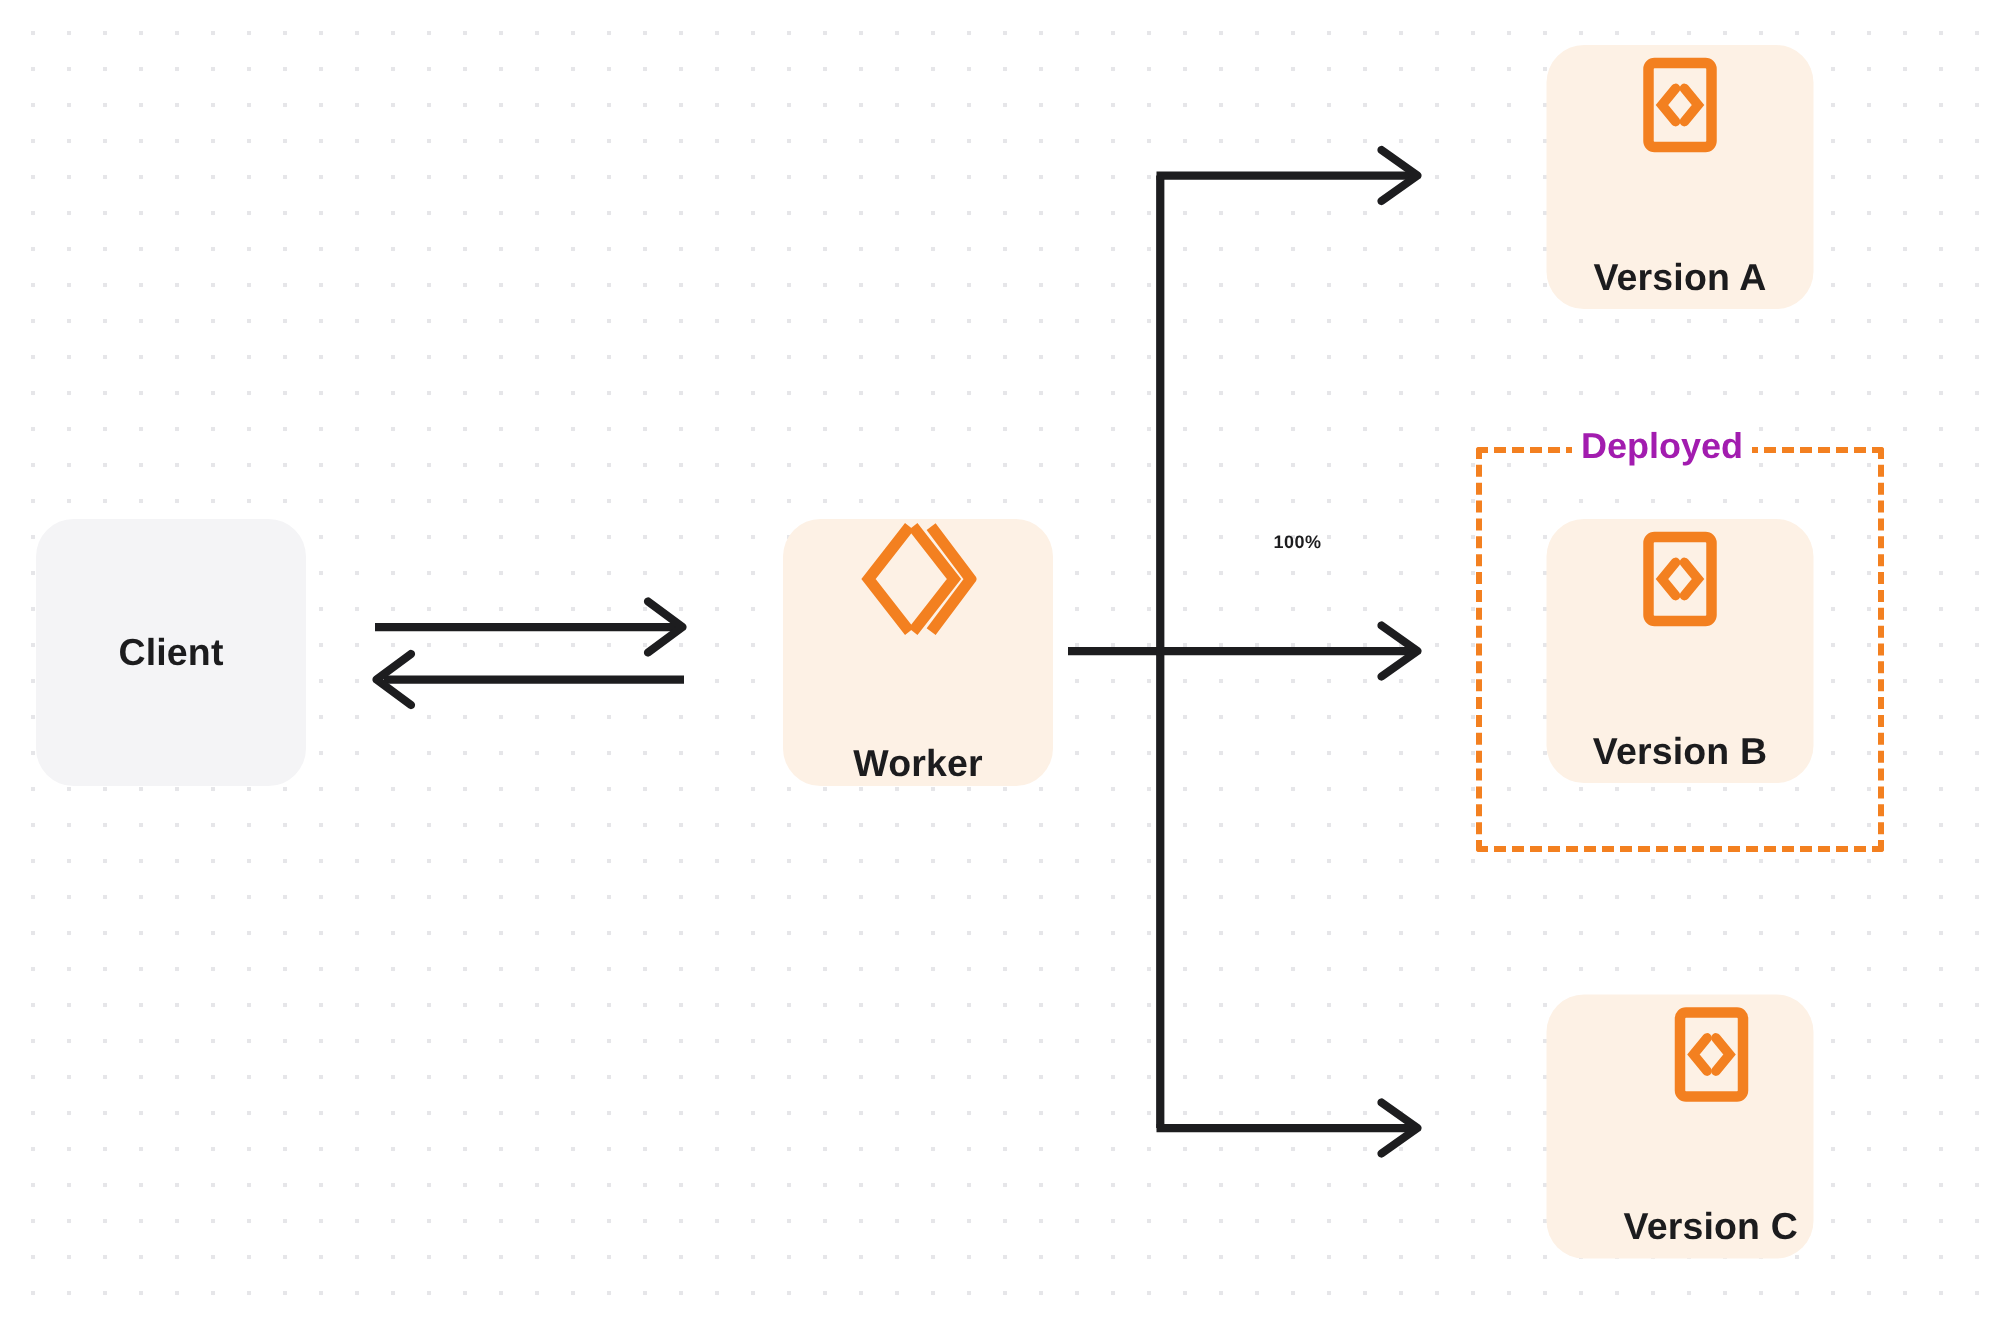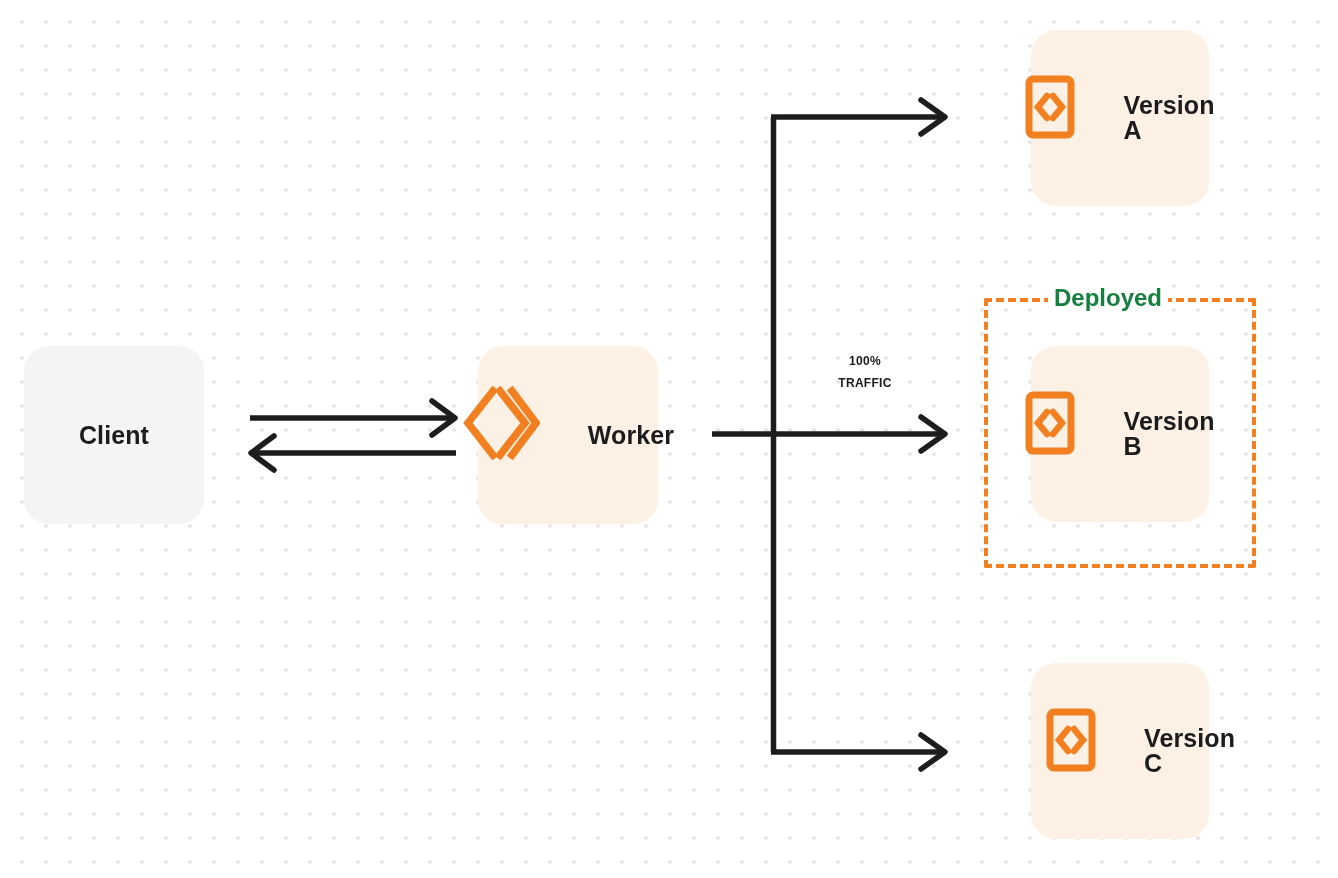--- a/index.html
+++ b/index.html
@@ -22,20 +22,21 @@
     background-image: radial-gradient(#e6e6e9 1.6px, transparent 1.7px);
     background-size: 24px 24px;
     background-position: 10px 10px;
   }
 
   
   .node {
     position: absolute;
     box-sizing: border-box;
     display: flex;
+    flex-direction: column;
     align-items: center;
     justify-content: center;
     border-radius: 25px;
     gap: 48px;
   }
 
   .node-label {
     font-size: 25px;
     font-weight: bold;
     color: #1c1c1e;
@@ -47,21 +48,21 @@
   #client-node {
     left: 24px;
     top: 346px;
     width: 180px;
     height: 178px;
     background: #f4f4f6;
   }
 
   
   #worker-node {
-    left: 478px;
+    left: 522px;
     top: 346px;
     width: 180px;
     height: 178px;
     background: #fdf1e5;
   }
   #worker-node .worker-icon {
     margin-bottom: 20px;
   }
   #worker-node .node-label {
     font-size: 25px;
@@ -91,21 +92,21 @@
     box-sizing: border-box;
     border: 4px dashed #f38020;
     border-radius: 2px;
   }
   #deployed-label {
     position: absolute;
     left: 1048px;
     top: 284px;
     font-size: 24px;
     font-weight: bold;
-    color: #15803d;
+    color: #a21caf;
     background: #ffffff;
     padding: 0 6px;
     line-height: 28px;
     white-space: nowrap;
   }
 
   
   #traffic-label {
     position: absolute;
     left: 790px;
@@ -180,21 +181,20 @@
         <polyline points="31,6 6,38 31,70"></polyline>
         <polyline points="38,6 63,38 38,70"></polyline>
         <polyline points="50,6 74,38 50,70"></polyline>
       </svg>
     </span>
     <span class="node-label">Worker</span>
   </div>
 
   <div id="traffic-label">
     <span class="line">100%</span>
-    <span class="line">TRAFFIC</span>
   </div>
 
   <div id="deployed-frame"></div>
   <div id="deployed-label">Deployed</div>
 
   <div class="node version-node" id="version-a-node">
     <span class="code-icon">
       <svg width="50" height="64" viewBox="0 0 50 64" xmlns="http://www.w3.org/2000/svg">
         <rect x="4" y="4" width="42" height="56" rx="4" ry="4" fill="none" stroke="#f38020" stroke-width="7"></rect>
         <path d="M22 21 L13 32 L22 43" fill="none" stroke="#f38020" stroke-width="6.5" stroke-linecap="round" stroke-linejoin="miter"></path>

